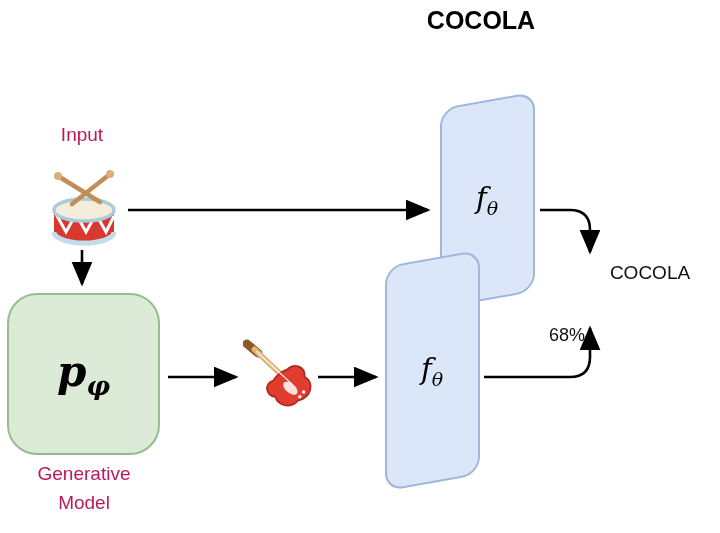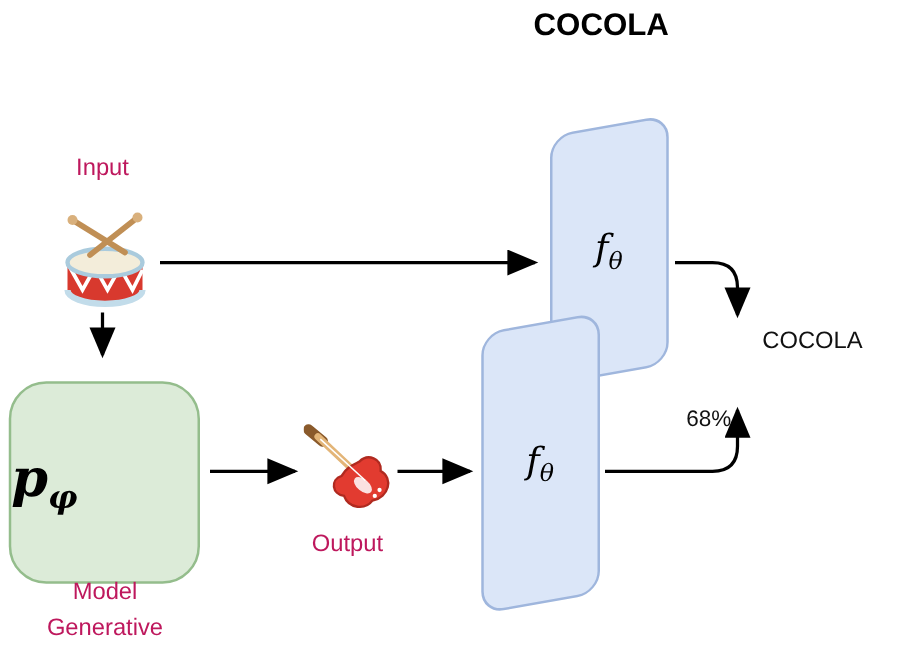--- a/index.html
+++ b/index.html
@@ -17,23 +17,22 @@
   .plain-label{font-size:19px;color:#be185d;text-align:center;}
   .input-label{left:32px;top:124px;width:100px;}
   .output-label{left:227px;top:425px;width:102px;}
   .model-caption{left:0px;top:459px;width:168px;line-height:29px;}
   
   .model-box{
     left:7px;top:293px;width:153px;height:162px;
     background:var(--model_fill,#dcebd8);
     border:2px solid var(--model_border,#94bd8c);
     border-radius:30px;
-    display:flex;align-items:center;
+    display:flex;align-items:center;justify-content:center;
     box-sizing:border-box;
-    margin-top:12px;
   }
   .math{font-family:"DejaVu Serif", serif;font-style:italic;color:#000;}
   .model-symbol{font-size:42px;font-weight:700;}
   .model-symbol sub{font-size:26px;font-weight:700;}
   
   .encoder-block{
     width:95px;
     background:var(--encoder_fill,#dbe6f8);
     border:2px solid var(--encoder_border,#9fb6dd);
     border-radius:18px;
@@ -71,35 +70,34 @@
     <path d="M16,10 L58,36" stroke="#c08f55" stroke-width="4.5" stroke-linecap="round"></path>
     <circle cx="16" cy="10" r="4" fill="#d9b07c"></circle>
     <path d="M68,8 L30,38" stroke="#c08f55" stroke-width="4.5" stroke-linecap="round"></path>
     <circle cx="68" cy="8" r="4" fill="#d9b07c"></circle>
   </svg>
 
   <div class="abs model-box">
     <span class="math model-symbol"><i>p</i><sub>φ</sub></span>
   </div>
   <div class="abs plain-label model-caption">
+    <div>Generative</div>
     <div>Model</div>
-    <div>Generative</div>
   </div>
 
   <svg class="abs" style="left:243px;top:338px;" width="72" height="72" viewBox="0 0 76 76">
     <path d="M4,6 L16,16" stroke="#8a5a2b" stroke-width="9" stroke-linecap="round"></path>
     <path d="M12,12 L48,46" stroke="#e3b578" stroke-width="6" stroke-linecap="round"></path>
     <path d="M47,33 C54,26 66,30 65,41 C76,47 72,63 58,66 C52,74 38,73 34,62 C24,61 22,48 32,45 C36,38 41,36 47,33 Z" fill="#e23b30" stroke="#b02a20" stroke-width="2"></path>
     <ellipse cx="50" cy="53" rx="9" ry="5" fill="#ffffff" opacity="0.85" transform="rotate(40 50 53)"></ellipse>
     <path d="M14,14 L52,49" stroke="#ffffff" stroke-width="1.3"></path>
     <circle cx="60" cy="62" r="1.8" fill="#ffffff"></circle>
     <circle cx="64" cy="57" r="1.8" fill="#ffffff"></circle>
   </svg>
 
-  <div class="abs plain-label output-label">Output</div>
 
   <div class="abs encoder-block enc-top">
     <span class="math enc-symbol"><i>f</i><sub>θ</sub></span>
   </div>
   <div class="abs encoder-block enc-bottom">
     <span class="math enc-symbol"><i>f</i><sub>θ</sub></span>
   </div>
 
   <div class="abs score-value">68%</div>
   <div class="abs score-label">

